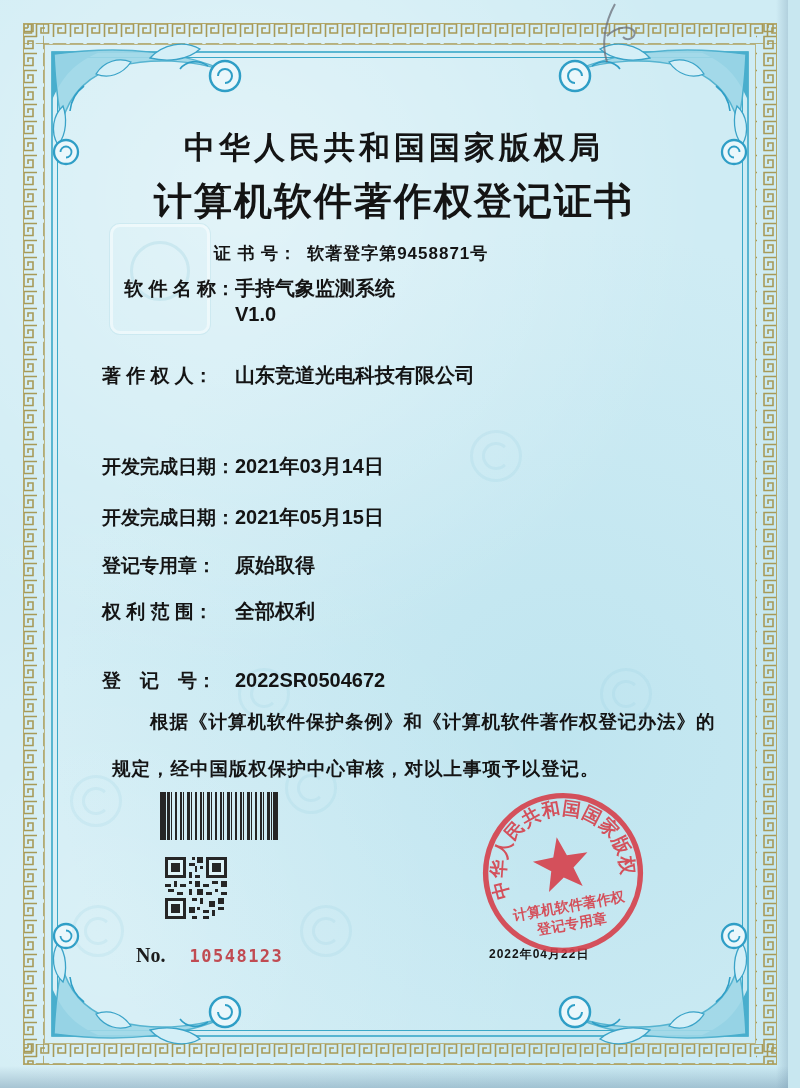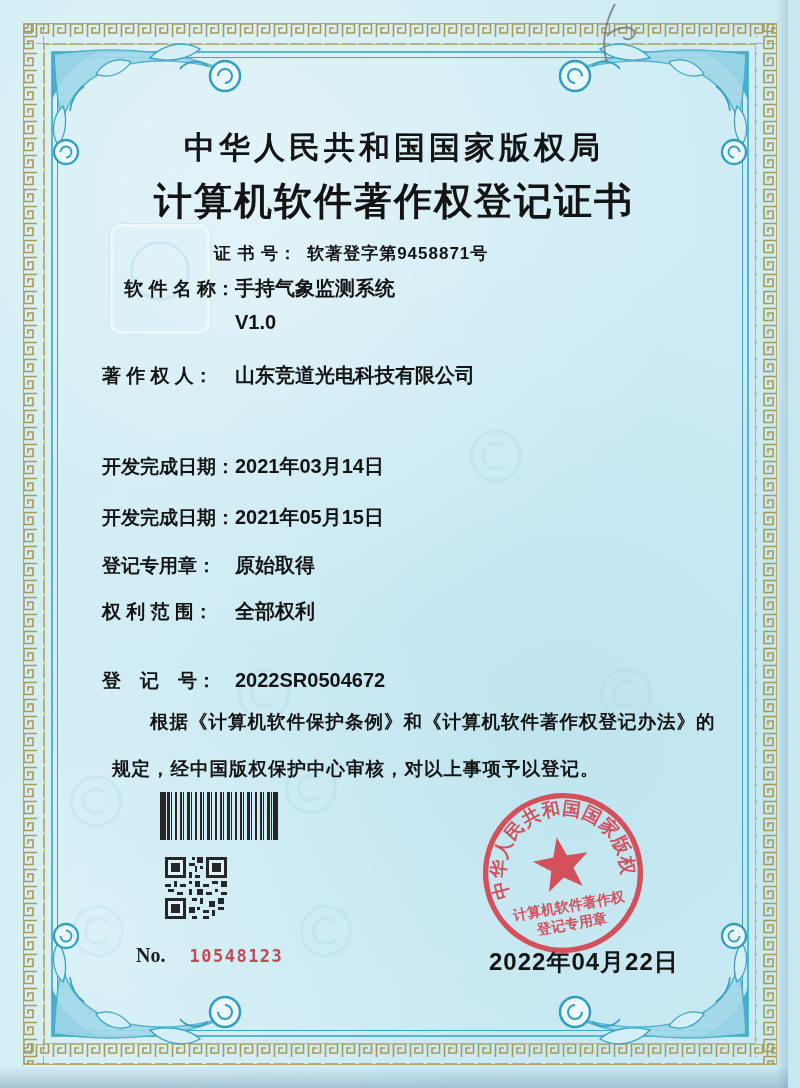--- a/index.html
+++ b/index.html
@@ -19,21 +19,21 @@
   .issuer{position:absolute;top:127px;left:0;width:100%;text-align:center;
     font-family:"Liberation Serif",serif;font-weight:700;font-size:31px;letter-spacing:4px;}
   .cert-title{position:absolute;top:176px;left:0;width:100%;text-align:center;
     font-family:"Liberation Serif",serif;font-weight:700;font-size:38px;letter-spacing:2px;}
   .certno{position:absolute;top:242px;left:0;width:702px;text-align:center;
     font-size:17px;font-weight:700;letter-spacing:1px;}
   .certno .lbl{margin-right:10px;}
   
   .frow{position:absolute;left:102px;font-size:20px;font-weight:700;white-space:nowrap;line-height:22px;}
   .flabel{display:inline-block;width:133px;font-size:19px;vertical-align:baseline;}
-  .fvalue2{position:absolute;left:235px;font-size:20px;font-weight:700;margin-top:8px;}
+  .fvalue2{position:absolute;left:235px;font-size:20px;font-weight:700;}
   .statement{position:absolute;left:98px;top:698px;width:614px;
     font-size:18.5px;font-weight:600;line-height:47px;letter-spacing:1px;margin-left:14px;}
   .statement .l1{text-indent:38px;}
   
   .barcode{position:absolute;left:160px;top:792px;width:118px;height:48px;
     background-image:
       linear-gradient(#262626,#262626),
       linear-gradient(#262626,#262626),
       repeating-linear-gradient(90deg,
         #262626 0 2px, transparent 2px 3px,
@@ -43,21 +43,21 @@
         #262626 15px 17px, transparent 17px 20px);
     background-size:6px 100%,5px 100%,100% 100%;
     background-position:0 0,100% 0,0 0;
     background-repeat:no-repeat,no-repeat,repeat;}
   .qr{position:absolute;left:164px;top:857px;}
   
   .serial{position:absolute;left:136px;top:944px;font-size:20px;white-space:nowrap;}
   .serial .prefix{font-family:"Liberation Serif",serif;font-weight:700;color:#1c1c1c;}
   .serial .number{font-family:"DejaVu Sans Mono",monospace;font-size:17px;
     color:#c04b52;letter-spacing:1.5px;font-weight:600;margin-left:24px;}
-  .issue-date{position:absolute;left:489px;top:946px;font-size:24px;font-weight:700;letter-spacing:1px;}
+  .issue-date{position:absolute;left:489px;top:946px;font-size:12px;font-weight:700;letter-spacing:1px;}
   .seal{position:absolute;left:472px;top:782px;opacity:.9;pointer-events:none;}
   
   .ghost-stamp{position:absolute;left:110px;top:224px;width:94px;height:104px;
     border:3px solid rgba(255,255,255,.85);border-radius:10px;
     box-shadow:0 0 0 1px rgba(140,200,215,.35);opacity:.55;}
   .ghost-stamp::after{content:"";position:absolute;left:17px;top:14px;width:54px;height:54px;
     border:3px solid rgba(150,205,220,.5);border-radius:50%;}
   .wm{position:absolute;width:46px;height:46px;border-radius:50%;
     border:3px solid rgba(130,195,215,.9);opacity:.16;}
   .wm::after{content:"";position:absolute;left:9px;top:9px;width:22px;height:22px;

